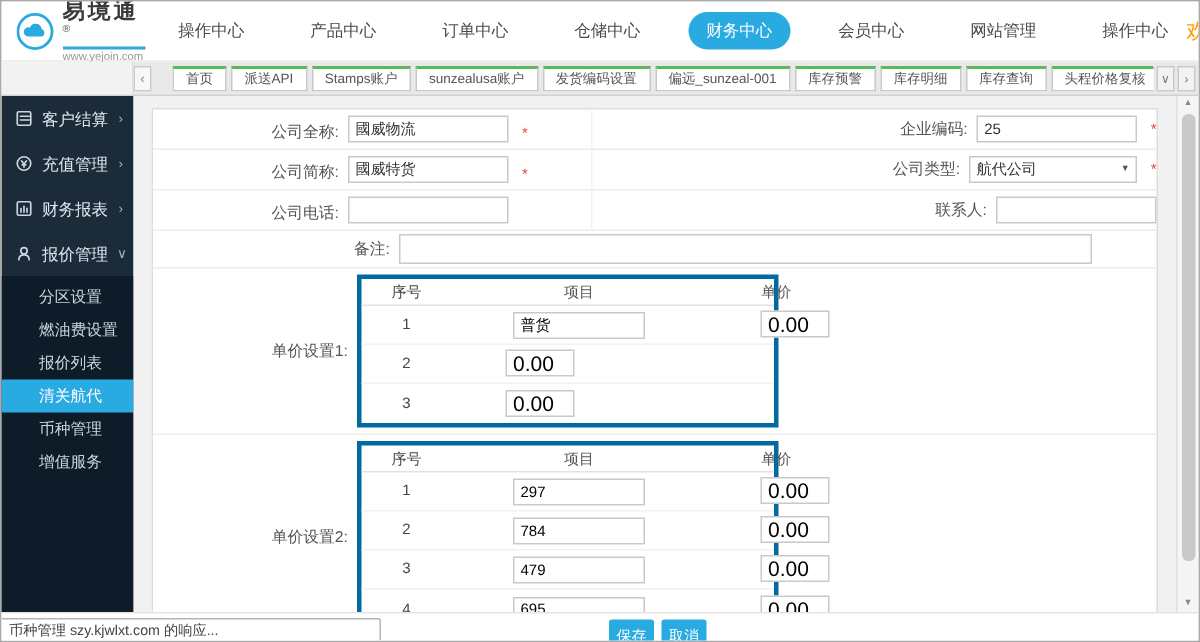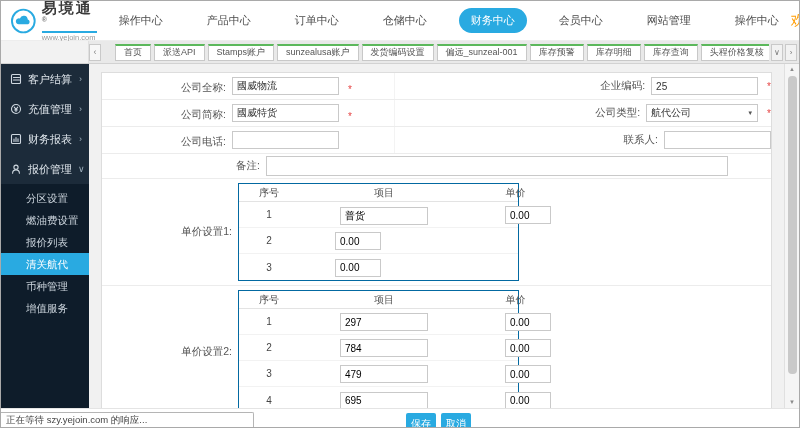--- a/index.html
+++ b/index.html
@@ -59,29 +59,29 @@
   .select { width: 112px; height: 18px; border: 1px solid #c9c9c9; background: #fff; display: flex;
     align-items: center; justify-content: space-between; padding: 0 4px; font-size: 10px; color: #333; cursor: pointer; }
   .sel-arr { font-size: 6px; color: #555; }
   .remark-row { min-height: 25px; padding-left: 34px; }
   textarea.remark { width: 462px; height: 20px; border: 1px solid #c9c9c9; font-size: 10px; padding: 1px 4px;
     resize: none; font-family: inherit; }
   
   .section { display: flex; border-bottom: 1px solid #ececec; padding: 4px 0; }
   .sec-label { width: 136px; flex: none; text-align: right; font-size: 10.5px; color: #555; padding-right: 6px;
     align-self: center; }
-  .utable { border: 1px solid #0369a1; width: 281px; background: #fff; }
+  .utable { border: 3px solid #0369a1; width: 281px; background: #fff; }
   .t-head { display: flex; height: 18px; align-items: center; border-bottom: 1px solid #e3e3e3; font-size: 10px; color: #555; }
   .t-row { display: flex; height: 26px; align-items: center; border-bottom: 1px solid #f2f2f2; }
   .t-row:last-child { border-bottom: none; }
   .c-seq { width: 60px; flex: none; text-align: center; font-size: 10px; color: #444; }
   .c-item { width: 170px; flex: none; text-align: center; }
   .c-price { width: 93px; flex: none; text-align: center; }
   .c-item input { width: 88px; height: 18px; border: 1px solid #c9c9c9; font-size: 10px; padding: 0 4px; font-family: inherit; }
-  .c-price input { width: 46px; height: 18px; border: 1px solid #c9c9c9; font-size: 10px; padding: 1px 4px; font-family: inherit; margin-left: 25px; }
+  .c-price input { width: 46px; height: 18px; border: 1px solid #c9c9c9; font-size: 14px; padding: 1px 4px; font-family: inherit; margin-left: 25px; }
   
   .footer { height: 20px; background: #fff; border-top: 1px solid #e4e4e4; display: flex; padding: 4px 0 0 405px; }
   .btn { width: 30px; height: 22px; background: var(--accent); color: #fff; border: none; font-size: 10px;
     margin-right: 5px; border-radius: 2px; font-family: inherit; cursor: pointer; }
   .status-tip { position: absolute; left: 0; bottom: 0; width: 253px; height: 15px; background: #fff;
     border: 1px solid #b5b5b5; border-left: none; border-bottom: none; border-top-right-radius: 2px;
     font-size: 9.5px; color: #444; padding: 1px 6px 0 5px; white-space: nowrap; overflow: hidden; z-index: 5; }
   
   .vscroll { width: 15px; flex: none; background: #f5f5f5; border-left: 1px solid #e0e0e0; display: flex;
     flex-direction: column; align-items: center; padding: 1px 0; }
@@ -308,13 +308,13 @@
     <span class="scroll-track-gap"></span>
     <span class="scroll-arrow">▼</span>
   </div>
 </div>
 
 <div class="footer">
   <button class="btn">保存</button>
   <button class="btn">取消</button>
 </div>
 
-<div class="status-tip">正在等待 szy.yejoin.com 的响应...</div>
+<div class="status-tip">币种管理 szy.kjwlxt.com 的响应...</div>
 
 </body></html>

